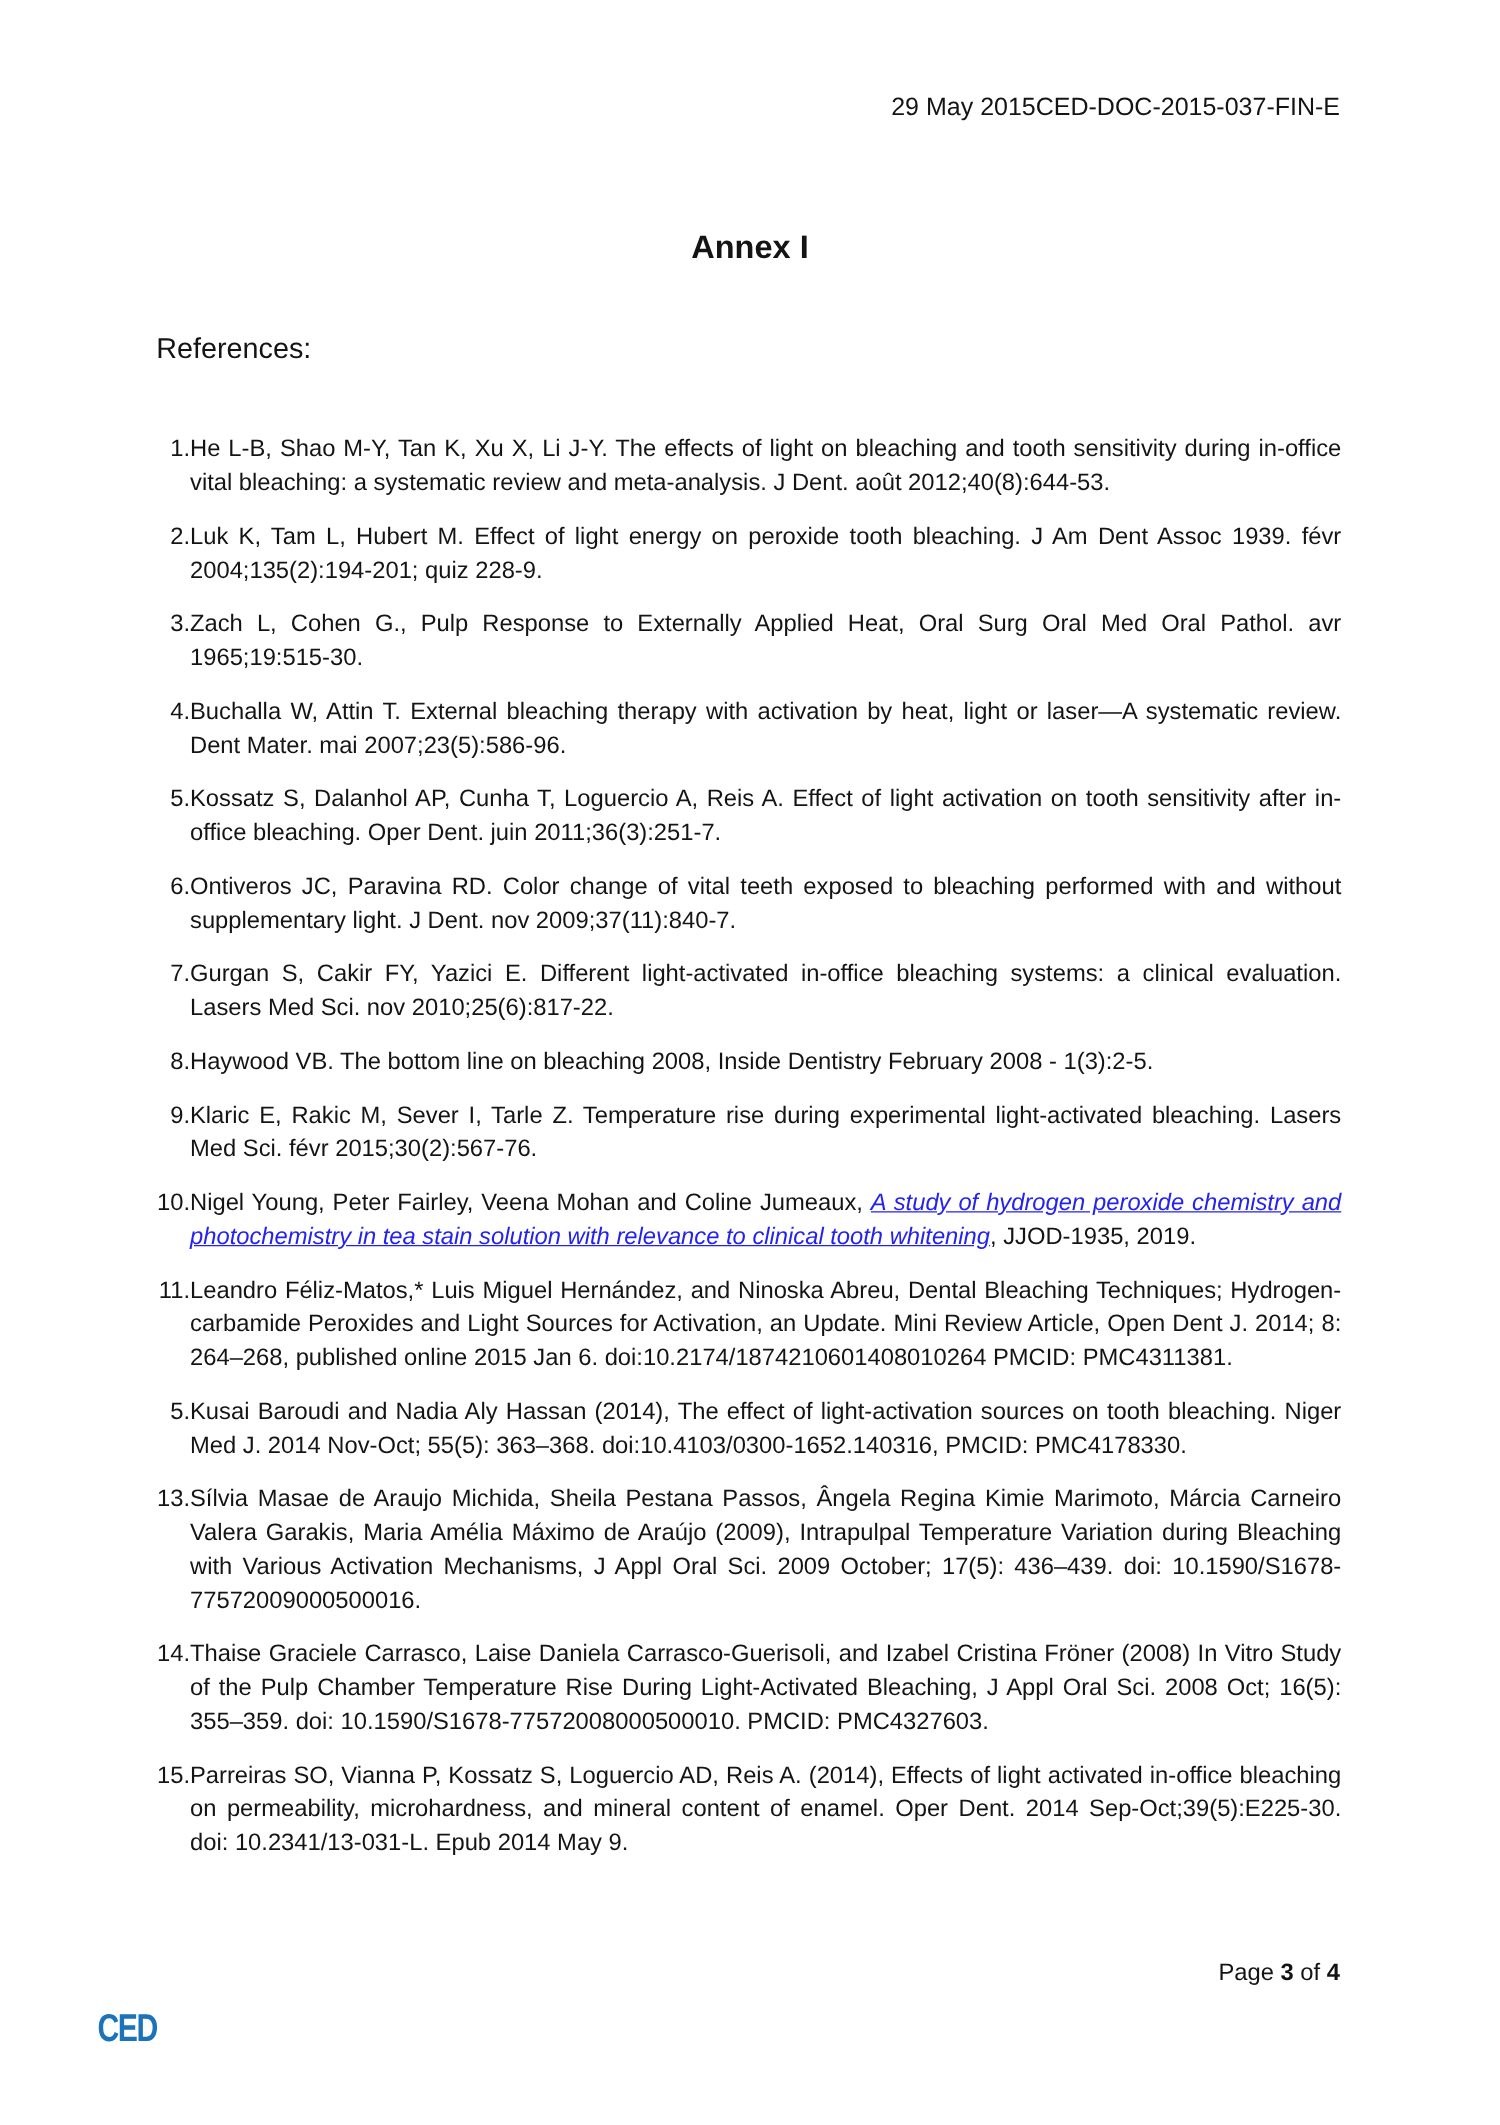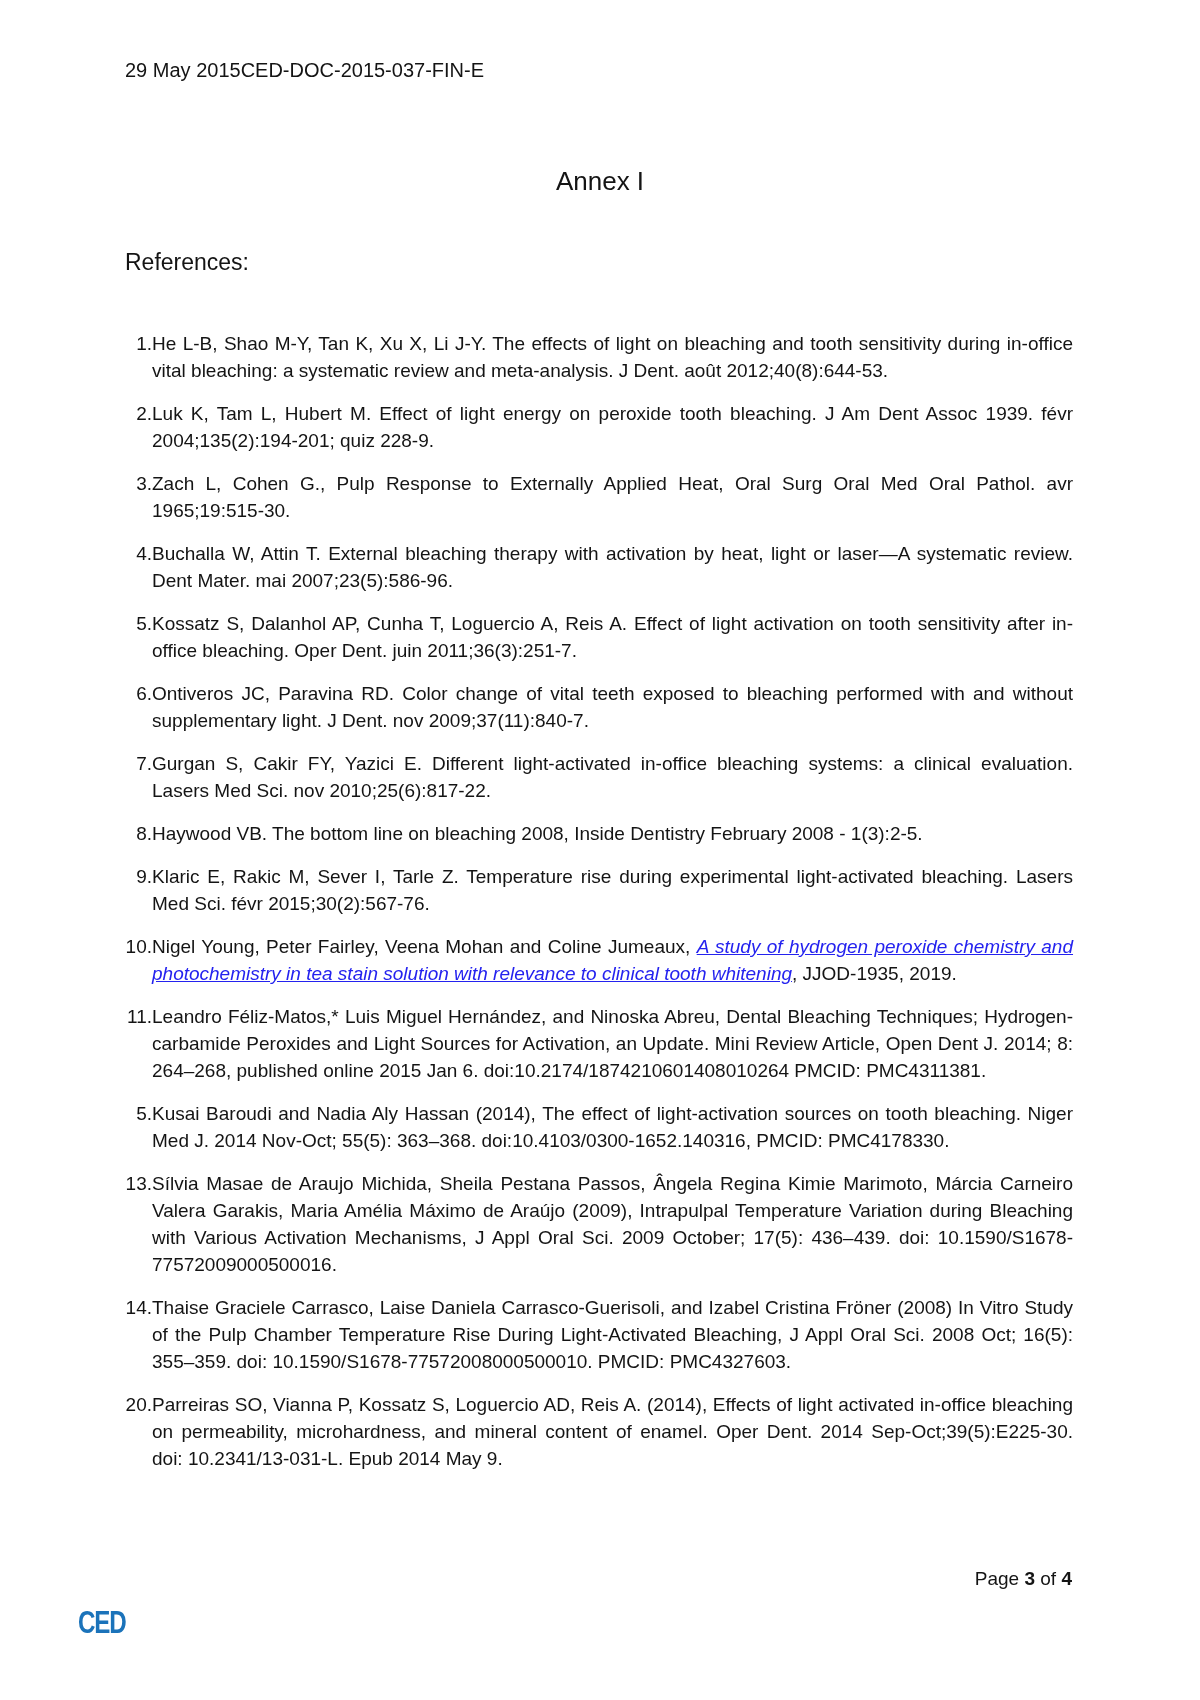--- a/index.html
+++ b/index.html
@@ -6,29 +6,29 @@
   body {
     width:1200px; height:1700px;
     background:#ffffff;
     color:#141414;
     font-family:"Liberation Sans","DejaVu Sans",sans-serif;
     position:relative;
     overflow:hidden;
   }
   .header {
     display:flex;
-    justify-content:flex-start;
-    padding:58px 128px 0 125px;
+    justify-content:flex-end;
+    padding:74px 128px 0 125px;
     font-size:20px;
     line-height:24px;
   }
   .doc-title {
     text-align:center;
     font-size:26px;
-    font-weight:normal;
+    font-weight:bold;
     margin:84px 0 0 0;
   }
   .section-heading {
     font-size:23px;
     font-weight:normal;
     margin:52px 0 11px 125px;
   }
   .ref-list {
     list-style:none;
     margin:54px 127px 0 118px;
@@ -149,21 +149,21 @@
       <span class="ref-num">13.</span>
       <span class="ref-text"><span>Sílvia Masae de Araujo Michida, Sheila Pestana Passos, Ângela Regina Kimie Marimoto, Márcia Carneiro Valera Garakis, Maria Amélia Máximo de Araújo (2009), Intrapulpal Temperature Variation during Bleaching with Various Activation Mechanisms, J Appl Oral Sci. 2009 October; 17(5): 436–439. doi: 10.1590/S1678-77572009000500016.</span></span>
     </li>
 
     <li class="ref">
       <span class="ref-num">14.</span>
       <span class="ref-text"><span>Thaise Graciele Carrasco, Laise Daniela Carrasco-Guerisoli, and Izabel Cristina Fröner (2008) In Vitro Study of the Pulp Chamber Temperature Rise During Light-Activated Bleaching, J Appl Oral Sci. 2008 Oct; 16(5): 355–359. doi: 10.1590/S1678-77572008000500010. PMCID: PMC4327603.</span></span>
     </li>
 
     <li class="ref">
-      <span class="ref-num">20.</span>
+      <span class="ref-num">15.</span>
       <span class="ref-text"><span>Parreiras SO, Vianna P, Kossatz S, Loguercio AD, Reis A. (2014), Effects of light activated in-office bleaching on permeability, microhardness, and mineral content of enamel. Oper Dent. 2014 Sep-Oct;39(5):E225-30. doi: 10.2341/13-031-L. Epub 2014 May 9.</span></span>
     </li>
   </ol>
 
   <span class="footer-logo" style="color: rgb(27, 115, 186);">CED</span>
 
   <span class="footer-page"><span>Page</span> <b>3</b> <span>of</span> <b>4</b></span>
 
 </div>
 

